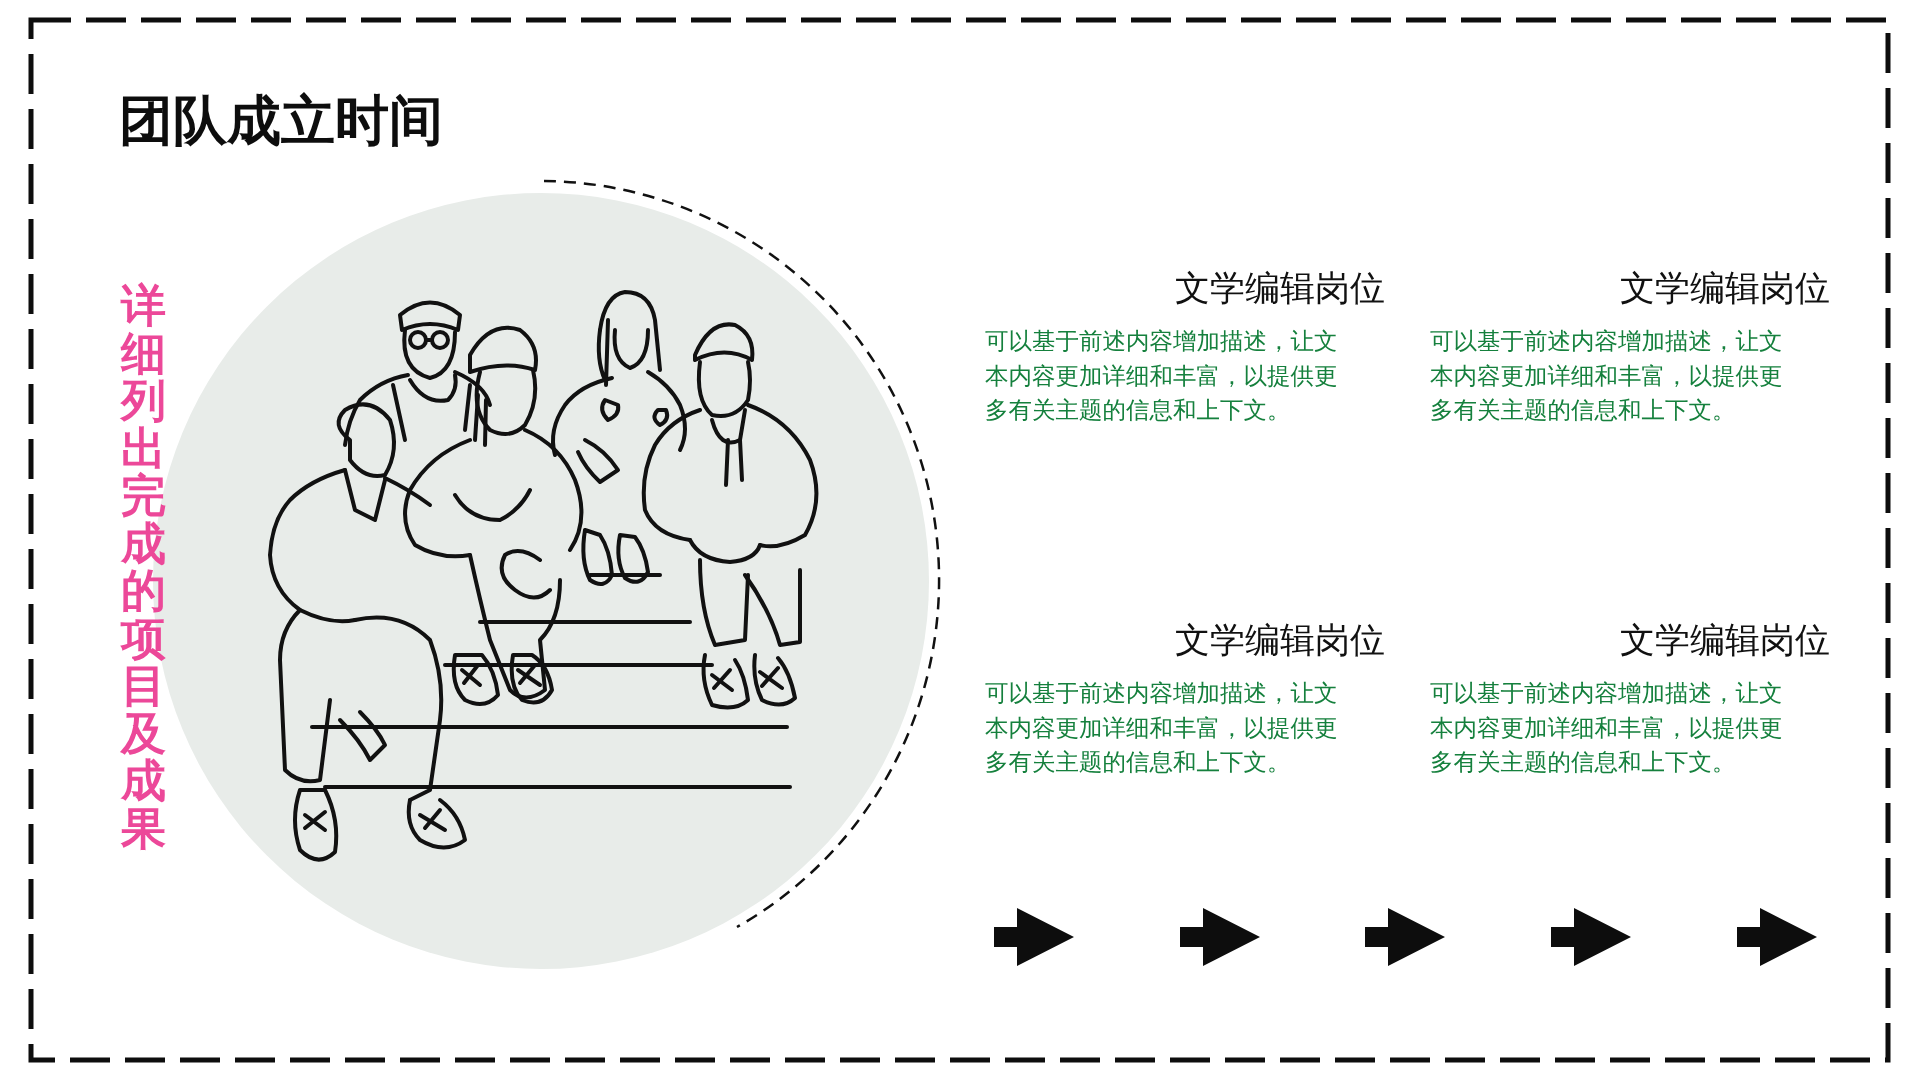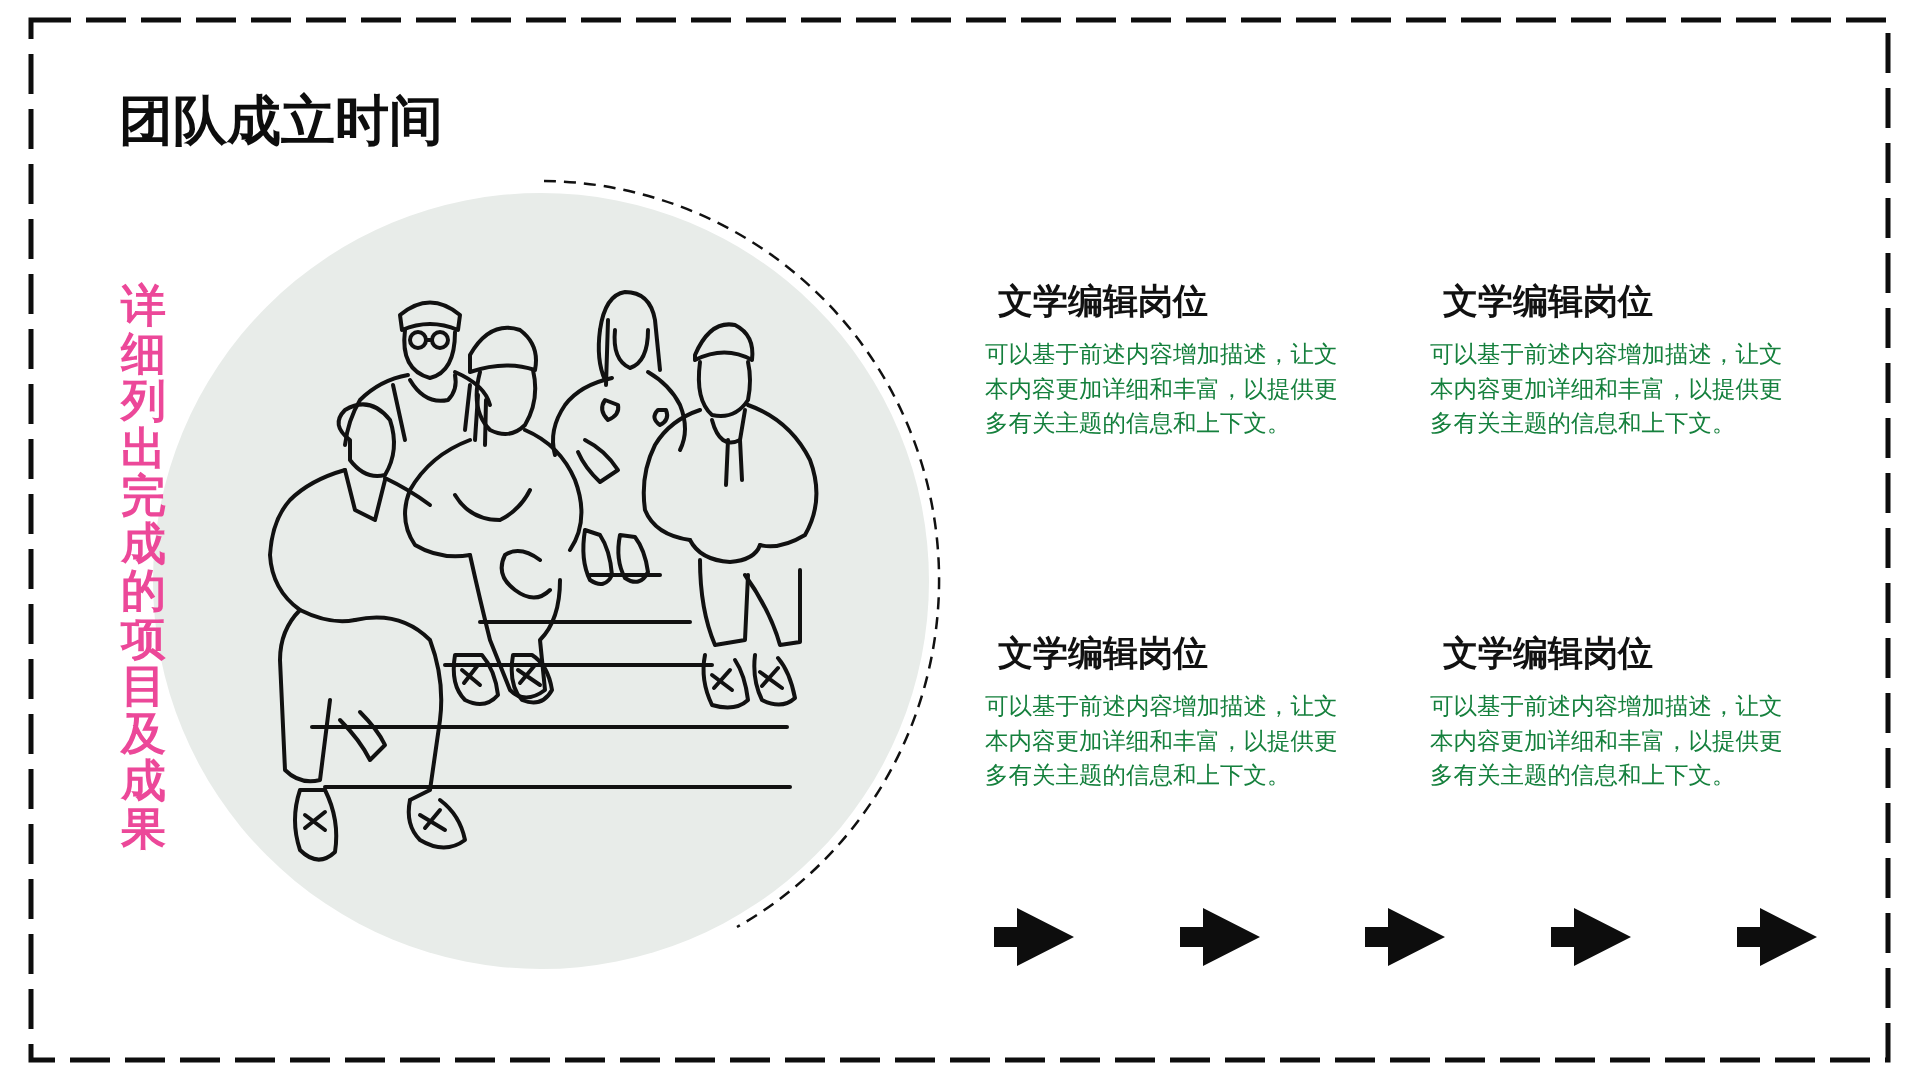--- a/index.html
+++ b/index.html
@@ -15,21 +15,21 @@
       color: #0d0d0d; white-space: nowrap;
     }
     .vtitle {
       position: absolute; left: 121px; top: 282px; width: 52px;
       font-size: 45px; font-weight: bold; line-height: 47.5px;
       color: #ec4899; text-align: left; word-break: break-all; z-index: 3;
     }
     .illus { position: absolute; left: 0; top: 0; width: 1920px; height: 1080px; }
     .card { position: absolute; width: 400px; }
     .card h3 {
-      margin: 13px; font-size: 35px; font-weight: bold; line-height: 44px; color: #111; white-space: nowrap;
+      margin: 0; font-size: 35px; font-weight: normal; line-height: 44px; color: #111; white-space: nowrap; text-align: right;
     }
     .card p {
       margin: 14px 0 0 0; font-size: 23.5px; line-height: 34.5px; color: #15803d; width: 372px;
     }
     .arrow { position: absolute; width: 80px; height: 58px; top: 908px; }
   </style>
 </head>
 <body>
 
 <svg class="frame" viewBox="0 0 1920 1080" xmlns="http://www.w3.org/2000/svg">

